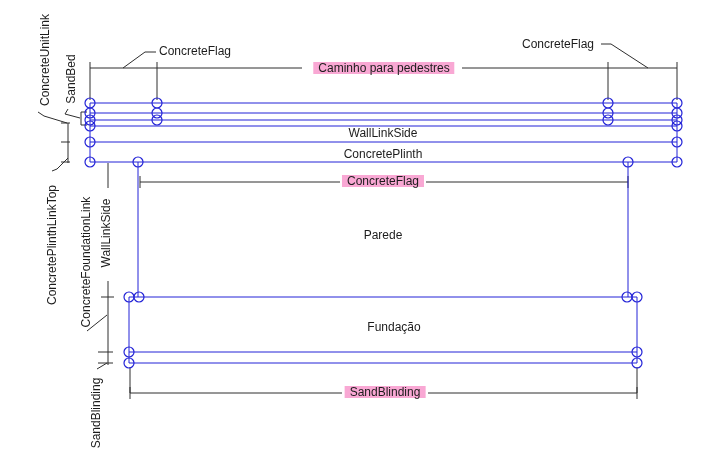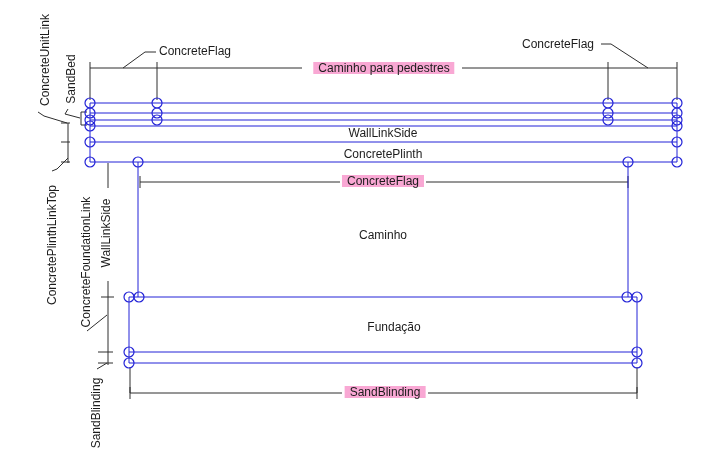--- a/index.html
+++ b/index.html
@@ -101,21 +101,21 @@
         <circle cx="637" cy="363" r="5"></circle>
     </g>
   </svg>
 
   <div class="lbl online" style="left:384px;top:68px">Caminho para pedestres</div>
   <div class="lbl" style="left:195px;top:51px">ConcreteFlag</div>
   <div class="lbl" style="left:558px;top:44px">ConcreteFlag</div>
   <div class="lbl" style="left:383px;top:133px">WallLinkSide</div>
   <div class="lbl" style="left:383px;top:154px">ConcretePlinth</div>
   <div class="lbl online" style="left:383px;top:181px">ConcreteFlag</div>
-  <div class="lbl" style="left:383px;top:235px">Caminho</div>
+  <div class="lbl" style="left:383px;top:235px">Parede</div>
   <div class="lbl" style="left:394px;top:327px">Fundação</div>
   <div class="lbl online" style="left:385px;top:392px">SandBlinding</div>
 
   <div class="lbl rot" style="left:45px;top:60px">ConcreteUnitLink</div>
   <div class="lbl rot" style="left:71px;top:79px">SandBed</div>
   <div class="lbl rot" style="left:52px;top:245px">ConcretePlinthLinkTop</div>
   <div class="lbl rot" style="left:86px;top:262px">ConcreteFoundationLink</div>
   <div class="lbl rot" style="left:106px;top:233px">WallLinkSide</div>
   <div class="lbl rot" style="left:96px;top:413px">SandBlinding</div>
 

